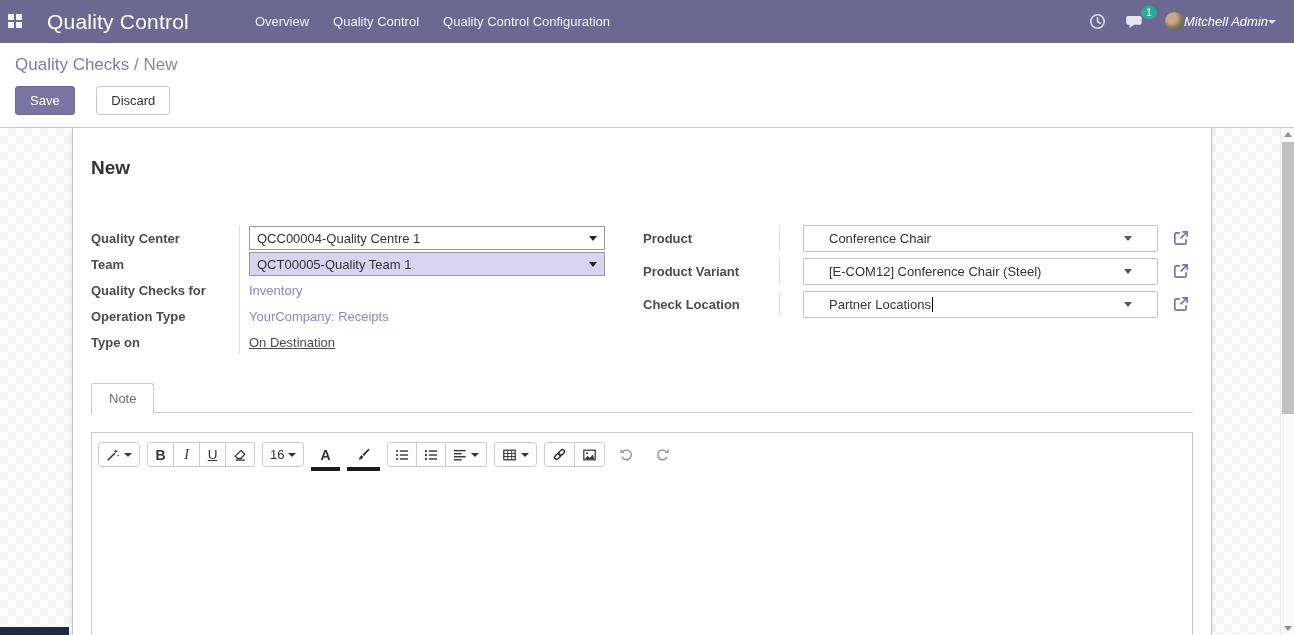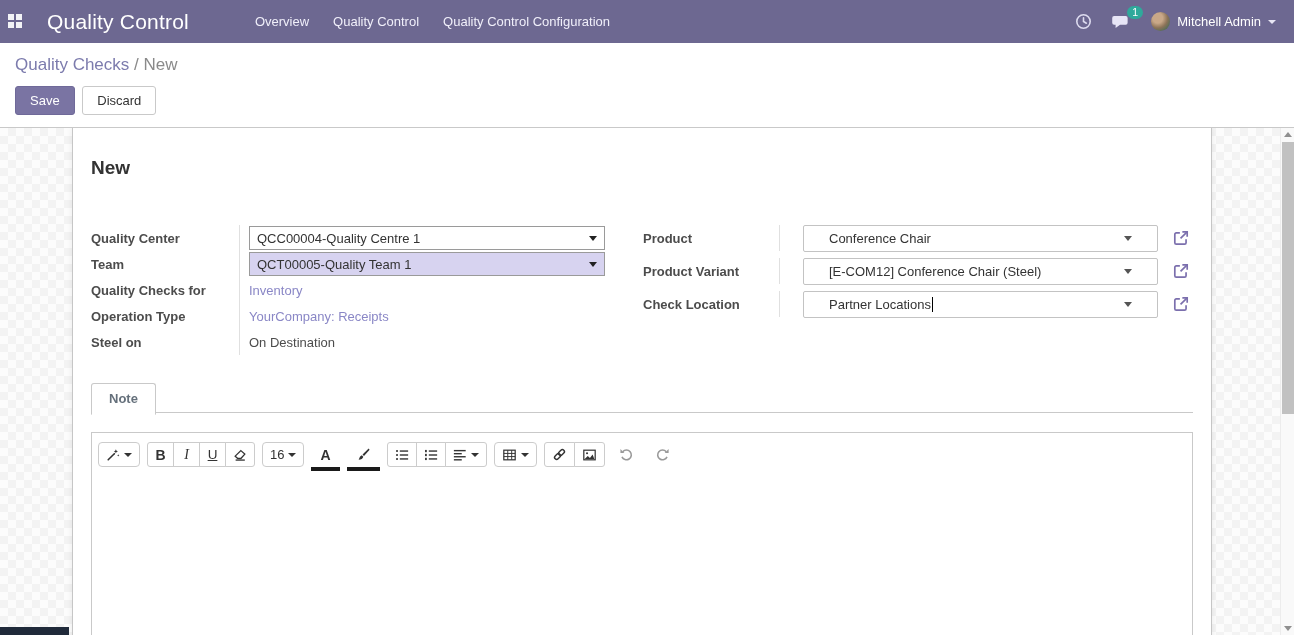--- a/index.html
+++ b/index.html
@@ -12,36 +12,36 @@
   .apps-grid { width:15px; height:15px; display:grid; grid-template-columns:6px 6px;
     grid-template-rows:6px 6px; gap:2px; cursor:pointer; }
   .apps-grid span { background:#fff; opacity:.92; }
   .brand { font-size:21px; font-weight:400; color:#fff; margin-left:24px; letter-spacing:.2px; cursor:pointer; }
   .nav-menu { display:flex; margin-left:56px; gap:4px; }
   .nav-menu .item { padding:6px 10px; font-size:13px; color:#f0effa; cursor:pointer;text-align:center; }
   .systray { margin-left:auto; display:flex; align-items:center; gap:20px; }
   .sys-icon { position:relative; display:flex; align-items:center; cursor:pointer; }
   .badge { position:absolute; top:-7px; right:-12px; background:#2fa99b; color:#fff;
     font-size:10.5px; line-height:13px; padding:0 5px; border-radius:8px; }
-  .user { display:flex; align-items:center; gap:7px; cursor:pointer; }
+  .user { display:flex; align-items:center; gap:0; cursor:pointer;font-style:italic; }
   .avatar { width:19px; height:19px; border-radius:50%;
     background:radial-gradient(circle at 35% 32%, #c9a888 0 28%, #8c7358 55%, #5c6e57 75%, #44523f); }
   .user-name { font-size:13px; color:#fff; }
   .caret-w { width:0; height:0; border-left:4px solid transparent; border-right:4px solid transparent;
     border-top:4px solid #e8e6f4; display:inline-block; }
 
   
   .control-panel { background:#fff; height:85px; padding:12px 0 12px 15px;
     border-bottom:1px solid #c9c9c9; }
   .breadcrumb { font-size:17px; margin-bottom:11px; }
   .breadcrumb .parent { color:#7c7bad; cursor:pointer; }
   .breadcrumb .sep, .breadcrumb .current { color:#8a8a8a; }
   .btn { display:inline-block; font-size:13px; line-height:1; padding:7px 14px; border-radius:3px;
     cursor:pointer; border:1px solid transparent; }
-  .btn-primary { background:#7a74a3; color:#fff; border-color:#6f6999; margin-right:4px; }
+  .btn-primary { background:#7a74a3; color:#fff; border-color:#6f6999; margin-right:18px; }
   .btn-default { background:#fff; color:#333; border-color:#c9c9c9; }
 
   
   .content { position:relative; height:507px; overflow:hidden;
     background:repeating-conic-gradient(#f3f3f3 0% 25%, #fcfcfc 0% 50%) 0 0/16px 16px; }
   .sheet { position:absolute; left:72px; top:0; width:1140px; height:520px; background:#fff;
     border-left:1px solid #c6c6c6; border-right:1px solid #c6c6c6;
     box-shadow:0 0 6px rgba(0,0,0,.08); padding:29px 18px 0 18px; }
   .sheet-title { font-size:19px; font-weight:bold; color:#333; }
 
@@ -57,33 +57,33 @@
   .col-right .flabel { width:137px; border-right:1px solid #e0e0e0; align-self:stretch;
     display:flex; align-items:center; }
   .col-right .fval { padding-left:23px; display:flex; align-items:center; }
 
   .sel { width:356px; height:24px; border:1px solid #9a9a9a; background:#fff; display:flex;
     align-items:center; padding:0 7px; color:#333; cursor:pointer; position:relative; }
   .sel.hl { background:#d7d3f0; }
   .sel .sel-caret { margin-left:auto; width:0; height:0; border-left:4px solid transparent;
     border-right:4px solid transparent; border-top:5px solid #222; }
   .flink { color:#8a87c6; cursor:pointer; }
-  .ftext { color:#4c4c4c; }
+  .ftext { color:#4c4c4c;text-decoration:underline; }
 
   .m2o { width:355px; height:27px; border:1px solid #c3c3c3; border-radius:2px; background:#fff;
     display:flex; align-items:center; padding:0 25px; color:#333; cursor:text; }
   .m2o .m2o-caret { margin-left:auto; width:0; height:0; border-left:4px solid transparent;
     border-right:4px solid transparent; border-top:5px solid #555; cursor:pointer; }
   .txt-cursor { display:inline-block; width:1px; height:15px; background:#000; margin-left:1px; }
   .ext-btn { margin-left:14px; cursor:pointer; display:flex; align-items:center; }
 
   
   .tabs { margin-top:27px; border-bottom:1px solid #c9c9c9; height:31px; }
   .tab { display:inline-block; padding:7px 17px 8px; border:1px solid #c9c9c9; border-bottom:1px solid #fff;
-    border-radius:3px 3px 0 0; background:#fff; color:#65707b; position:relative; top:1px; cursor:pointer;font-weight:bold; }
+    border-radius:3px 3px 0 0; background:#fff; color:#65707b; position:relative; top:1px; cursor:pointer; }
 
   
   .editor { margin-top:19px; border:1px solid #c9c9c9; height:400px; background:#fff; }
   .nt-toolbar { display:flex; align-items:flex-start; padding:9px 6px 7px 6px; gap:7px; }
   .btn-group { display:flex; }
   .tbtn { min-width:27px; height:25px; padding:0 7px; background:#fff; border:1px solid #ccc;
     display:flex; align-items:center; justify-content:center; gap:4px; color:#333; cursor:pointer;
     font-size:13px; }
   .btn-group .tbtn + .tbtn { margin-left:-1px; }
   .btn-group .tbtn:first-child { border-radius:3px 0 0 3px; }
@@ -194,21 +194,21 @@
             <span class="flink">Inventory</span>
           </div>
         </div>
         <div class="frow">
           <div class="flabel">Operation Type</div>
           <div class="fval">
             <span class="flink">YourCompany: Receipts</span>
           </div>
         </div>
         <div class="frow">
-          <div class="flabel">Steel on</div>
+          <div class="flabel">Type on</div>
           <div class="fval">
             <span class="ftext">On Destination</span>
           </div>
         </div>
       </div>
 
       <div class="col-right">
         <div class="frow-r">
           <div class="flabel">Product</div>
           <div class="fval">

